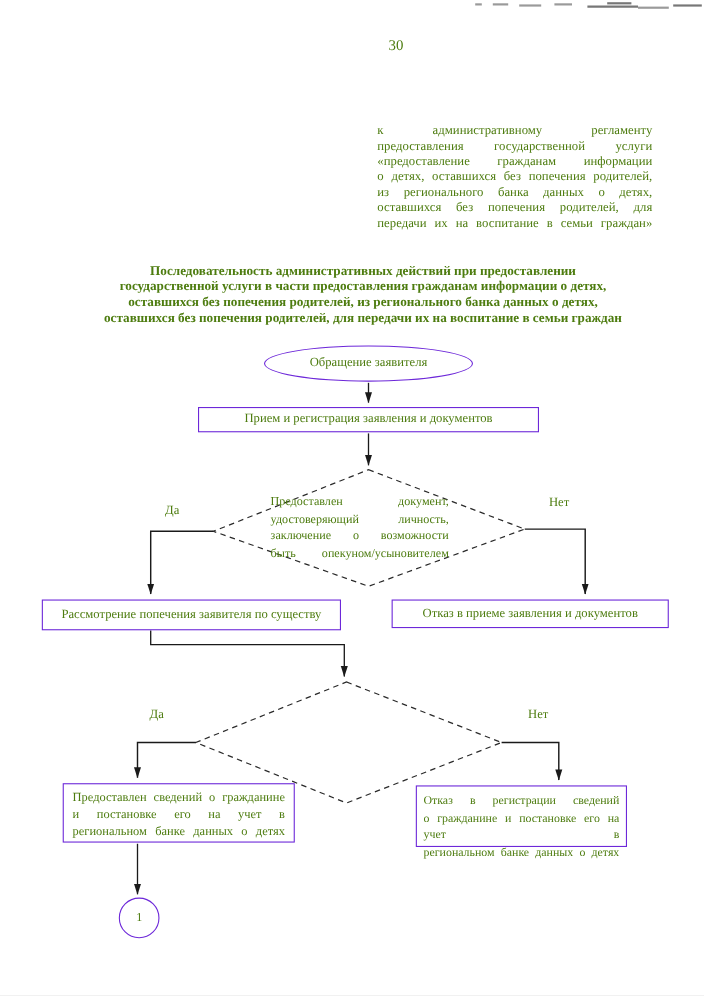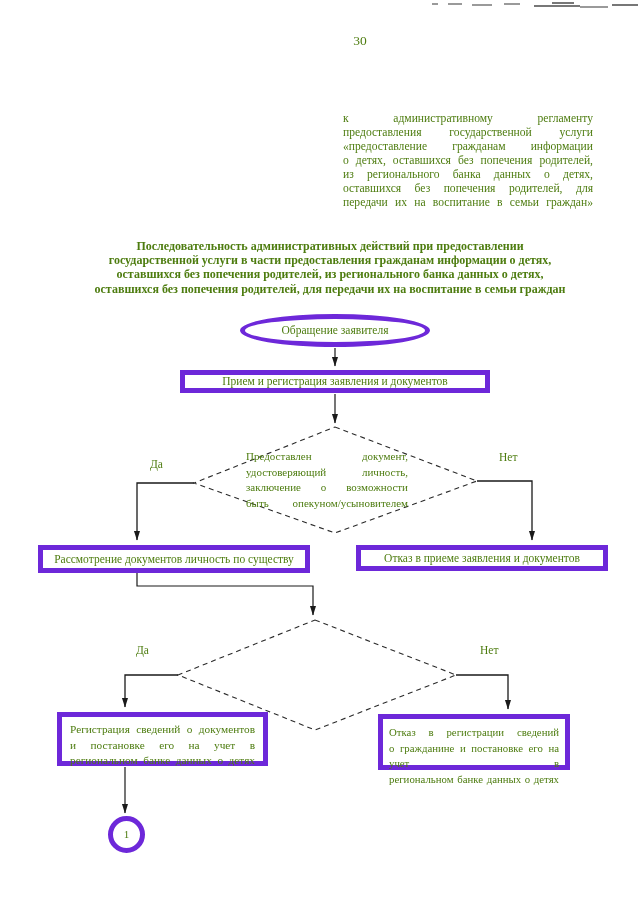--- a/index.html
+++ b/index.html
@@ -27,21 +27,21 @@
     text-align:justify;text-align-last:justify;
   }
   .doc-title{
     left:50px;top:239px;width:560px;
     text-align:center;font-weight:bold;
     font-size:12px;line-height:14.2px;
     white-space:pre-line;
   }
   .node{
     display:flex;align-items:center;justify-content:center;
-    border:5px solid #6d28d9;
+    border:1px solid #6d28d9;
     font-size:11.5px;line-height:13px;
     text-align:center;box-sizing:border-box;
     background:#fff;
   }
   .oval{
     left:240px;top:314px;width:190px;height:33px;
     border-radius:50%;
   }
   .rect1{left:180px;top:370px;width:310px;height:23px;}
   .rect2{left:38px;top:545px;width:272px;height:28px;}
@@ -155,32 +155,32 @@
 
   <div class="abs diamond-text d1-text">Предоставлен документ,
 удостоверяющий личность,
 заключение о возможности
 быть опекуном/усыновителем</div>
 
   <div class="abs branch-label yes1">Да</div>
   <div class="abs branch-label no1">Нет</div>
 
   <div class="abs node rect2">
-    <span>Рассмотрение документов личность по существу</span>
+    <span>Рассмотрение попечения заявителя по существу</span>
   </div>
 
   <div class="abs node rect3">
     <span>Отказ в приеме заявления и документов</span>
   </div>
 
 
   <div class="abs branch-label yes2">Да</div>
   <div class="abs branch-label no2">Нет</div>
 
-  <div class="abs node rect4">Регистрация сведений о документов
+  <div class="abs node rect4">Предоставлен сведений о гражданине
 и постановке его на учет в
 региональном банке данных о детях</div>
 
   <div class="abs node rect5">Отказ в регистрации сведений
 о гражданине и постановке его на учет в
 региональном банке данных о детях</div>
 
   <div class="abs node circle1">
     <span>1</span>
   </div>

